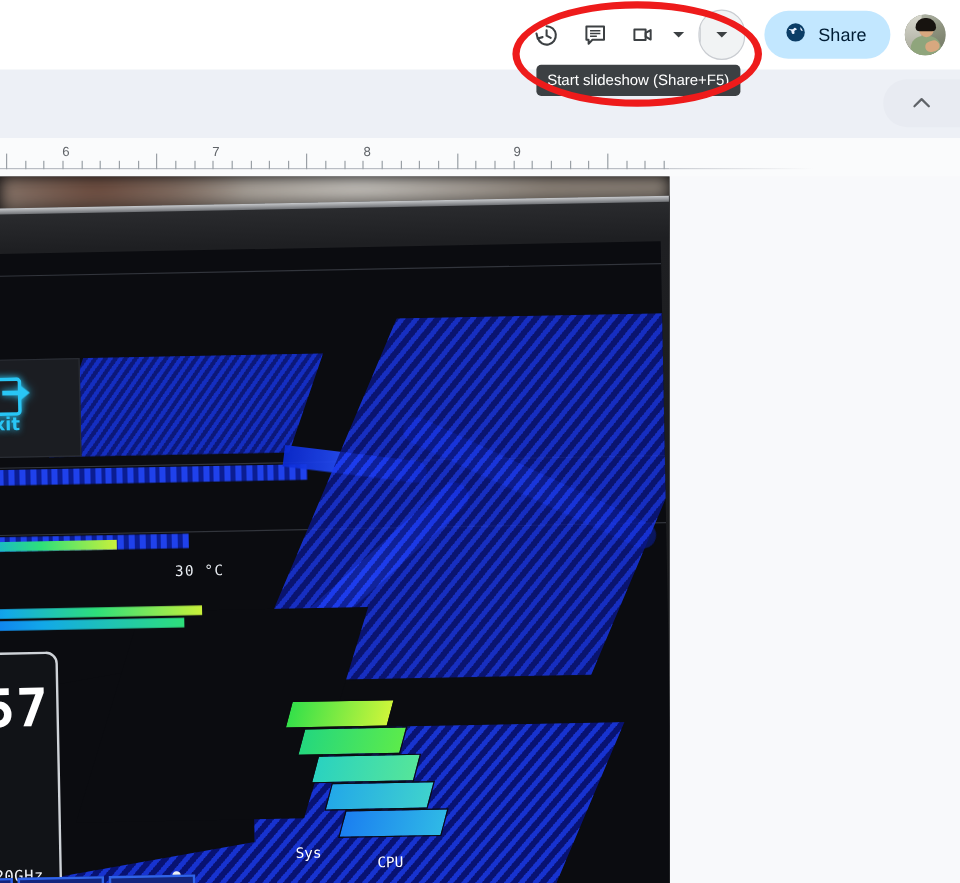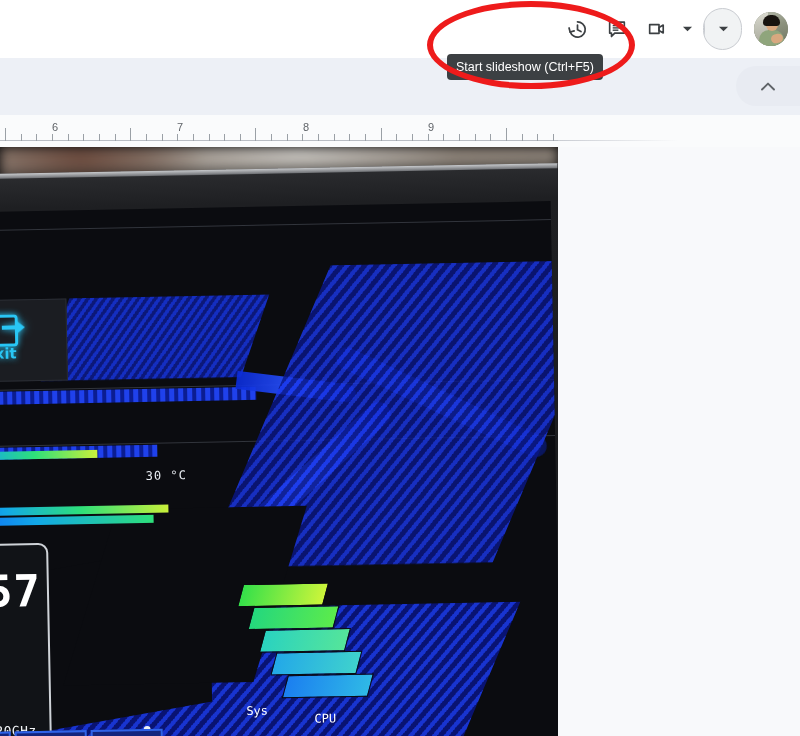--- a/index.html
+++ b/index.html
@@ -451,20 +451,29 @@
 
     <div class="slideshow-btn">
       <div class="slideshow-divider"></div>
       <div class="slideshow-caret">
         <svg width="11" height="8" viewBox="0 0 12 8">
             <path d="M1 1.5 L6 6.5 L11 1.5 Z" fill="#3c4043"></path>
           </svg>
       </div>
     </div>
 
+    <div class="share-btn">
+      <span>
+        <svg width="20" height="20" viewBox="0 0 24 24">
+          <circle cx="12" cy="12" r="9.2" fill="#0b3d66"></circle>
+          <path d="M5.2 8.6c1.8-.4 2.6.6 3.8.3 1.2-.3 1.1-1.6 2.4-1.5 1 .1 1 1.2 2 1.3-.5 1.3-2.1 1-2.6 2-.4.9.5 1.6 0 2.5-.5.9-2 .4-2.5-.4-.6-.9-.2-2-1-2.6-.7-.5-1.6-.3-2.1-1.6zM16.4 6.6c1.3.9 2.3 2.3 2.7 3.9-1 .3-1.9-.4-2.2-1.3-.3-.9.1-1.8-.5-2.6z" fill="#e8f0fe"></path>
+        </svg>
+      </span>
+      <span>Share</span>
+    </div>
 
     <div class="avatar">
       <div class="av-bg"></div>
       <div class="av-wall"></div>
       <div class="av-body"></div>
       <div class="av-face"></div>
       <div class="av-hair"></div>
       <div class="av-arm"></div>
     </div>
   </div>
@@ -599,16 +608,16 @@
           
         </div>
         <div class="bi-cell">
           
         </div>
       </div>
 
     </div>
   </div>
 
-  <div class="tooltip">Start slideshow (Ctrl+F5)</div>
+  <div class="tooltip">Start slideshow (Share+F5)</div>
   <div class="annot"></div>
 
 </div>
 
 </body></html>

